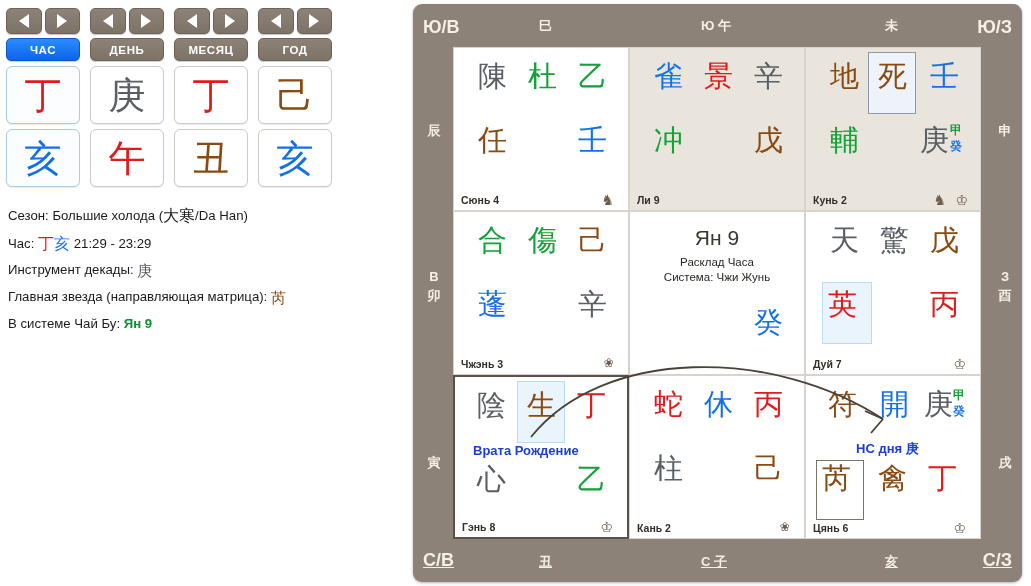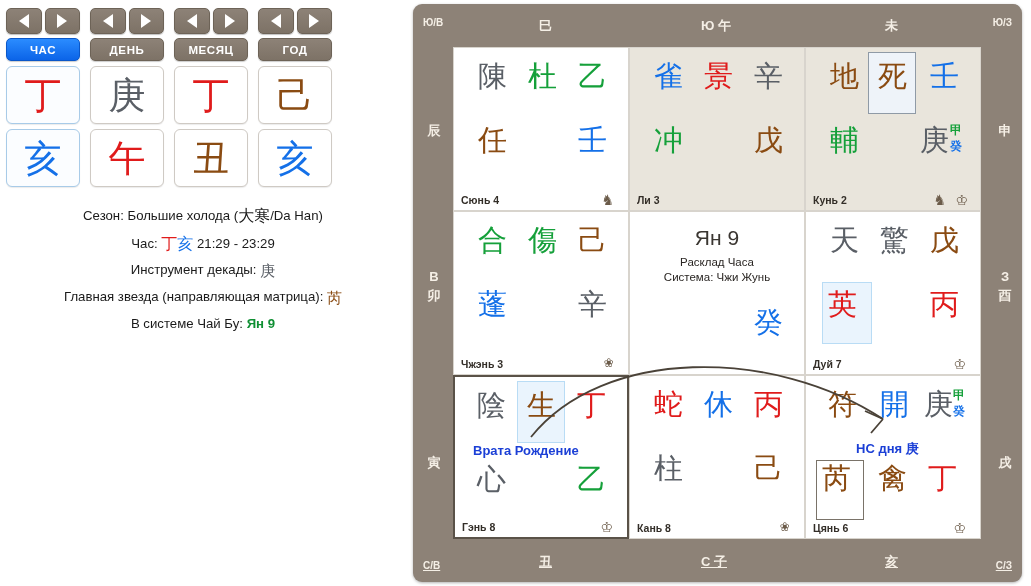--- a/index.html
+++ b/index.html
@@ -48,35 +48,35 @@
     height:56px;border:1px solid #cfcac4;border-radius:6px;
     background:#ffffff;
     display:flex;align-items:center;justify-content:center;
     font-size:37px;line-height:1;
     margin-bottom:5px;
     box-shadow:0 1px 1px rgba(0,0,0,.08);
   }
   .sel-cell{border:1px solid #a8cbe8;background:#fbfdff;}
 
   .info{position:absolute;left:8px;top:206px;width:390px;font-size:13.2px;color:#1a1a1a;line-height:1.25;}
-  .info-line{margin-bottom:8px;white-space:nowrap;text-align:center;}
+  .info-line{margin-bottom:8px;white-space:nowrap;}
   .big-h{font-size:16px;vertical-align:-1px;}
   .big-h2{font-size:15px;vertical-align:-2px;}
 
   
   #board{
     position:absolute;left:413px;top:4px;width:609px;height:578px;
     background:#8d8277;border-radius:9px;
     box-shadow:0 1px 3px rgba(0,0,0,.3);
   }
   .edge{position:absolute;color:#f5efe6;font-weight:bold;}
   .edge-top{top:13px;font-size:13px;}
   .edge-bot{bottom:11px;font-size:13px;text-decoration:underline;}
   .edge-side{font-size:13px;text-align:center;}
-  .corner{font-size:10px;}
+  .corner{font-size:18px;}
 
   .grid{
     position:absolute;left:40px;top:43px;width:528px;height:492px;
   }
   .cell{
     position:absolute;
     background:#ffffff;
     border:1px solid #d8d4cd;
     box-sizing:border-box;
     overflow:hidden;
@@ -280,21 +280,21 @@
     <div class="cell shaded" style="left:176px;top:0;width:176px;height:164px;">
       <div class="row-top">
         <span class="gl cjk c-blue" style="left:24px;">雀</span>
         <span class="gl cjk c-red" style="left:74px;">景</span>
         <span class="gl cjk c-gray" style="left:124px;">辛</span>
       </div>
       <div class="row-mid">
         <span class="gl cjk c-green" style="left:24px;">冲</span>
         <span class="gl cjk c-brown" style="left:124px;">戊</span>
       </div>
-      <div class="pal">Ли 3</div>
+      <div class="pal">Ли 9</div>
     </div>
 
     <div class="cell shaded" style="left:352px;top:0;width:176px;height:164px;">
       <div class="boxhl" style="left:62px;top:4px;width:48px;height:62px;"></div>
       <div class="row-top">
         <span class="gl cjk c-brown" style="left:24px;">地</span>
         <span class="gl cjk c-brown" style="left:72px;">死</span>
         <span class="gl cjk c-blue" style="left:124px;">壬</span>
       </div>
       <div class="row-mid">
@@ -363,21 +363,21 @@
     <div class="cell" style="left:176px;top:328px;width:176px;height:164px;">
       <div class="row-top">
         <span class="gl cjk c-red" style="left:24px;">蛇</span>
         <span class="gl cjk c-blue" style="left:74px;">休</span>
         <span class="gl cjk c-red" style="left:124px;">丙</span>
       </div>
       <div class="row-mid">
         <span class="gl cjk c-gray" style="left:24px;">柱</span>
         <span class="gl cjk c-brown" style="left:124px;">己</span>
       </div>
-      <div class="pal">Кань 8</div>
+      <div class="pal">Кань 2</div>
       <div class="ico" style="right:14px;bottom:5px;font-size:12px;">❀</div>
     </div>
 
     <div class="cell" style="left:352px;top:328px;width:176px;height:164px;">
       <div class="row-top">
         <span class="gl cjk c-brown" style="left:22px;">符</span>
         <span class="gl cjk c-blue" style="left:74px;">開</span>
         <span class="gl cjk c-gray" style="left:118px;">庚</span>
         <span class="sup cjk c-green" style="left:147px;top:-1px;">甲</span>
         <span class="sup cjk c-blue" style="left:147px;top:15px;">癸</span>

